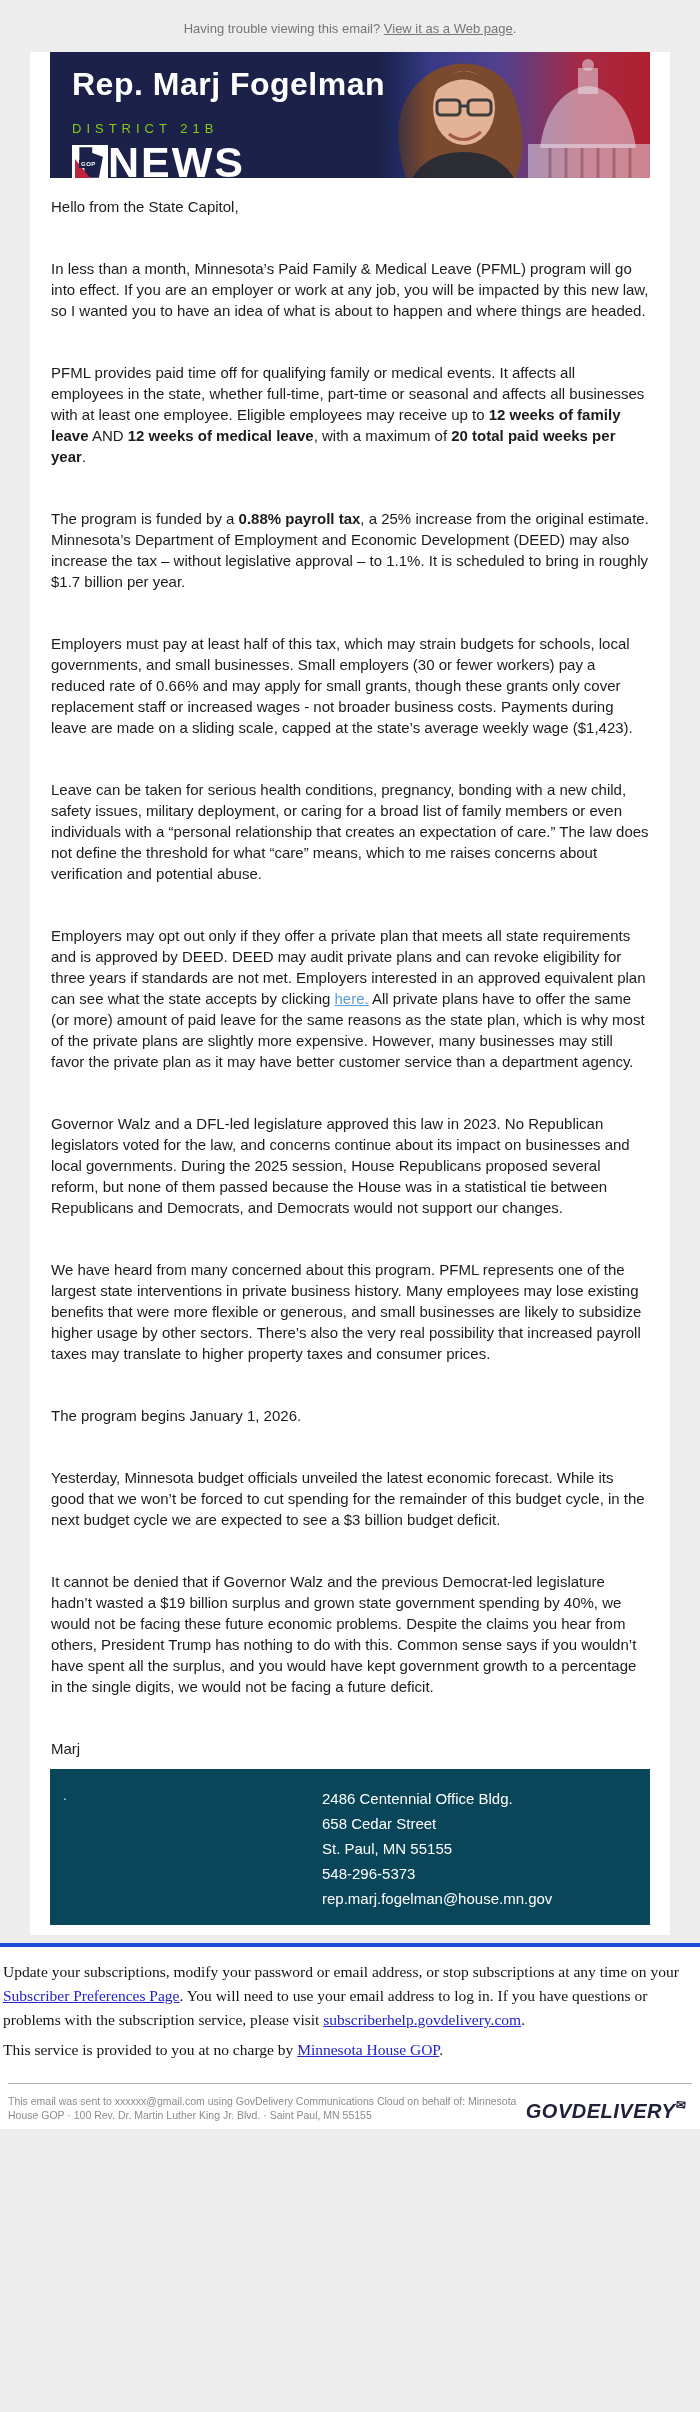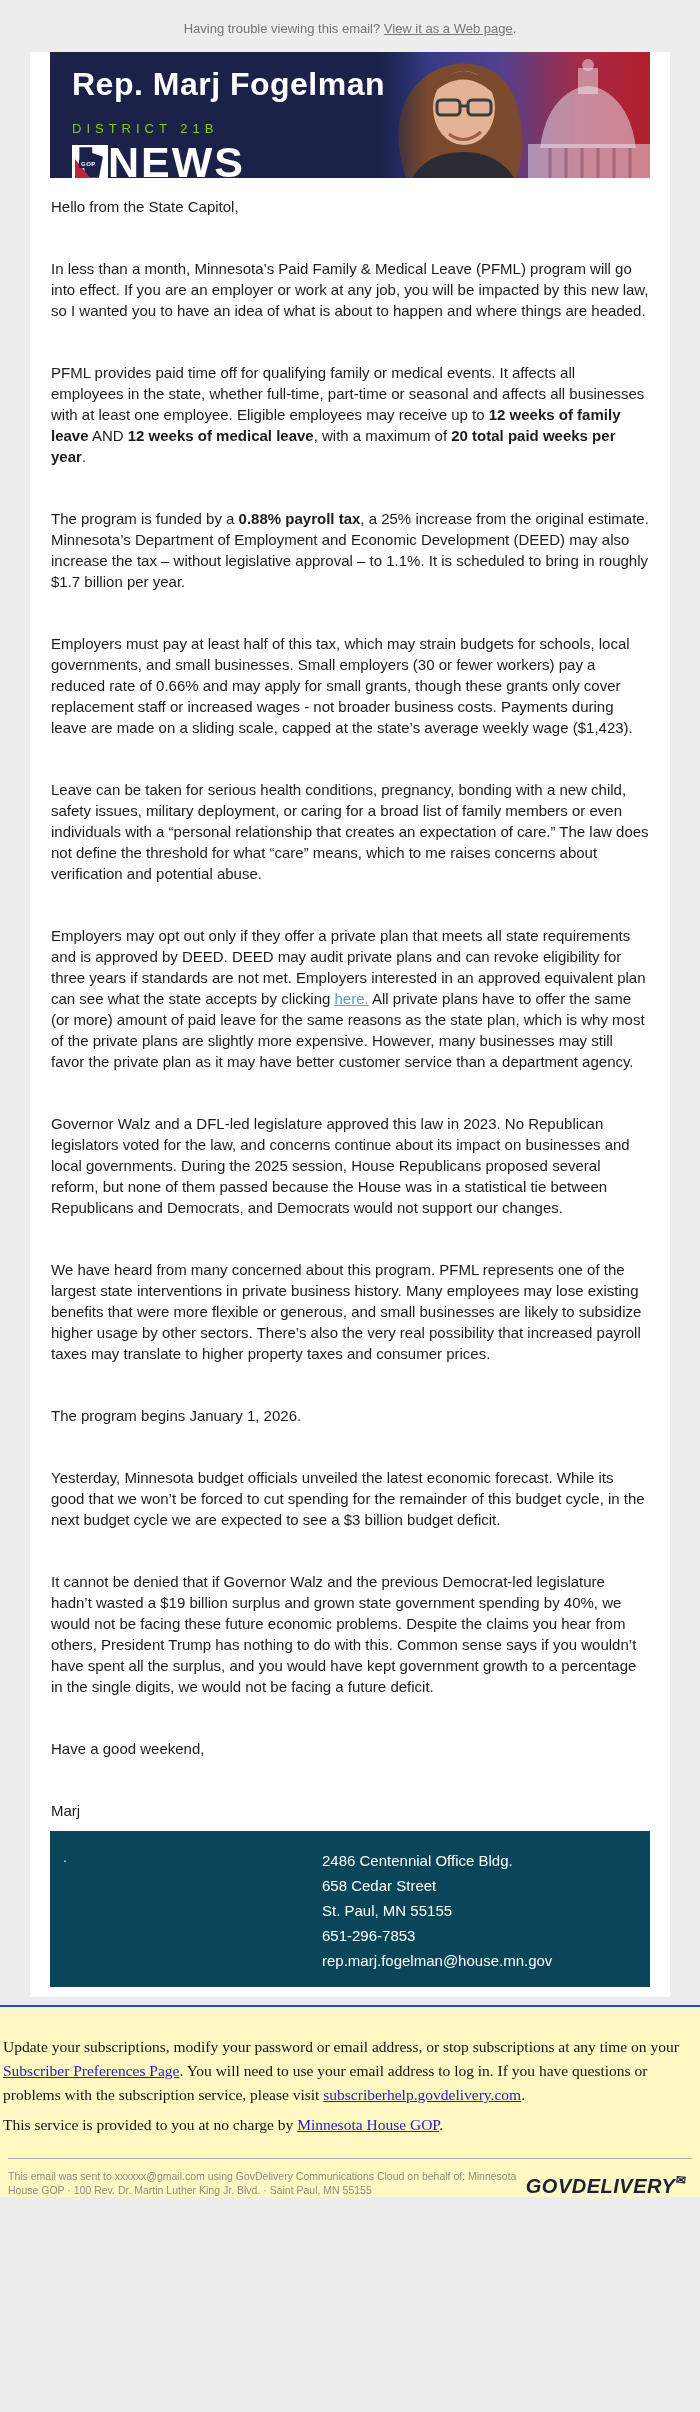--- a/index.html
+++ b/index.html
@@ -38,22 +38,22 @@
   .copy{width:598px;margin:0 auto;padding-top:18px;font-size:15px;line-height:21px;color:#1c1c1c;}
   .copy p{margin:0 0 41px 0;}
   .copy p:last-of-type{margin-bottom:10px;}
   .copy h2{margin:0 0 11px 0;font-size:15px;line-height:21px;color:#1c1c1c;font-weight:bold;}
   .copy a{color:#5b9bd5;text-decoration:underline;cursor:pointer;}
   
   .contact-box{width:600px;height:156px;margin:0 auto;background:#0a4659;position:relative;box-sizing:border-box;}
   .contact-dot{position:absolute;left:13px;top:18px;color:#bfe3ee;font-size:14px;}
   .contact-lines{position:absolute;left:272px;top:17px;color:#ffffff;font-size:15px;line-height:25px;}
   
-  .bottom{background:#fef9c3;margin-top:8px;min-height:186px;border-top:2px solid #1d4ed8;
-    box-sizing:border-box;padding-top:28px;}
+  .bottom{background:#ffffff;margin-top:8px;min-height:186px;border-top:4px solid #1d4ed8;
+    box-sizing:border-box;padding-top:13px;}
   .serif{font-family:"Liberation Serif",serif;font-size:15.5px;line-height:24px;color:#141414;
     margin:0;padding:0 3px;}
   .serif a{color:#2222cc;text-decoration:underline;cursor:pointer;}
   .service{margin-top:6px;}
   .rule2{border:none;border-top:1px solid #b0b0b0;margin:21px 8px 10px 8px;}
   .legal-row{display:flex;align-items:flex-start;}
   .legal-text{font-size:10.5px;line-height:14px;color:#8c8c8c;width:512px;padding-left:8px;}
   .gd-logo{margin-left:auto;padding-right:14px;font-weight:bold;font-style:italic;
     font-size:20px;color:#20203a;letter-spacing:0.5px;white-space:nowrap;position:relative;top:6px;}
   .gd-env{font-size:12px;font-style:normal;position:relative;top:-9px;left:1px;display:inline-block;transform:rotate(6deg);}
@@ -132,31 +132,30 @@
       <p><span>PFML provides paid time off for qualifying family or medical events. It affects all employees in the state, whether full-time, part-time or seasonal and affects all businesses with at least one employee. Eligible employees may receive up to </span><span class="b">12 weeks of family leave</span><span> AND </span><span class="b">12 weeks of medical leave</span><span>, with a maximum of </span><span class="b">20 total paid weeks per year</span><span>.</span></p>
       <p><span>The program is funded by a </span><span class="b">0.88% payroll tax</span><span>, a 25% increase from the original estimate. Minnesota’s Department of Employment and Economic Development (DEED) may also increase the tax – without legislative approval – to 1.1%. It is scheduled to bring in roughly $1.7 billion per year.</span></p>
       <p><span>Employers must pay at least half of this tax, which may strain budgets for schools, local governments, and small businesses. Small employers (30 or fewer workers) pay a reduced rate of 0.66% and may apply for small grants, though these grants only cover replacement staff or increased wages - not broader business costs. Payments during leave are made on a sliding scale, capped at the state’s average weekly wage ($1,423).</span></p>
       <p><span>Leave can be taken for serious health conditions, pregnancy, bonding with a new child, safety issues, military deployment, or caring for a broad list of family members or even individuals with a “personal relationship that creates an expectation of care.” The law does not define the threshold for what “care” means, which to me raises concerns about verification and potential abuse.</span></p>
       <p><span>Employers may opt out only if they offer a private plan that meets all state requirements and is approved by DEED. DEED may audit private plans and can revoke eligibility for three years if standards are not met. Employers interested in an approved equivalent plan can see what the state accepts by clicking </span><a href="#">here.</a><span> All private plans have to offer the same (or more) amount of paid leave for the same reasons as the state plan, which is why most of the private plans are slightly more expensive. However, many businesses may still favor the private plan as it may have better customer service than a department agency.</span></p>
       <p><span>Governor Walz and a DFL-led legislature approved this law in 2023. No Republican legislators voted for the law, and concerns continue about its impact on businesses and local governments. During the 2025 session, House Republicans proposed several reform, but none of them passed because the House was in a statistical tie between Republicans and Democrats, and Democrats would not support our changes.</span></p>
       <p><span>We have heard from many concerned about this program. PFML represents one of the largest state interventions in private business history. Many employees may lose existing benefits that were more flexible or generous, and small businesses are likely to subsidize higher usage by other sectors. There’s also the very real possibility that increased payroll taxes may translate to higher property taxes and consumer prices.</span></p>
       <p><span>The program begins January 1, 2026.</span></p>
       <p><span>Yesterday, Minnesota budget officials unveiled the latest economic forecast. While its good that we won’t be forced to cut spending for the remainder of this budget cycle, in the next budget cycle we are expected to see a $3 billion budget deficit.</span></p>
       <p><span>It cannot be denied that if Governor Walz and the previous Democrat-led legislature hadn’t wasted a $19 billion surplus and grown state government spending by 40%, we would not be facing these future economic problems. Despite the claims you hear from others, President Trump has nothing to do with this. Common sense says if you wouldn’t have spent all the surplus, and you would have kept government growth to a percentage in the single digits, we would not be facing a future deficit.</span></p>
-      <p><span>Have a good weekend,</span></p>
       <p><span>Marj</span></p>
     </div>
 
   <div class="contact-box">
     <span class="contact-dot">.</span>
     <div class="contact-lines">
         <div>2486 Centennial Office Bldg.</div>
         <div>658 Cedar Street</div>
         <div>St. Paul, MN 55155</div>
-        <div>651-296-7853</div>
+        <div>548-296-5373</div>
         <div>rep.marj.fogelman@house.mn.gov</div>
       </div>
   </div>
 
 </div>
 
 <div class="bottom">
   <p class="serif"><span>Update your subscriptions, modify your password or email address, or stop subscriptions at any time on your </span><a href="#">Subscriber Preferences Page</a><span>. You will need to use your email address to log in. If you have questions or problems with the subscription service, please visit </span><a href="#">subscriberhelp.govdelivery.com</a><span>.</span></p>
   <p class="serif service"><span>This service is provided to you at no charge by </span><a href="#">Minnesota House GOP</a><span>.</span></p>
   <hr class="rule2">

